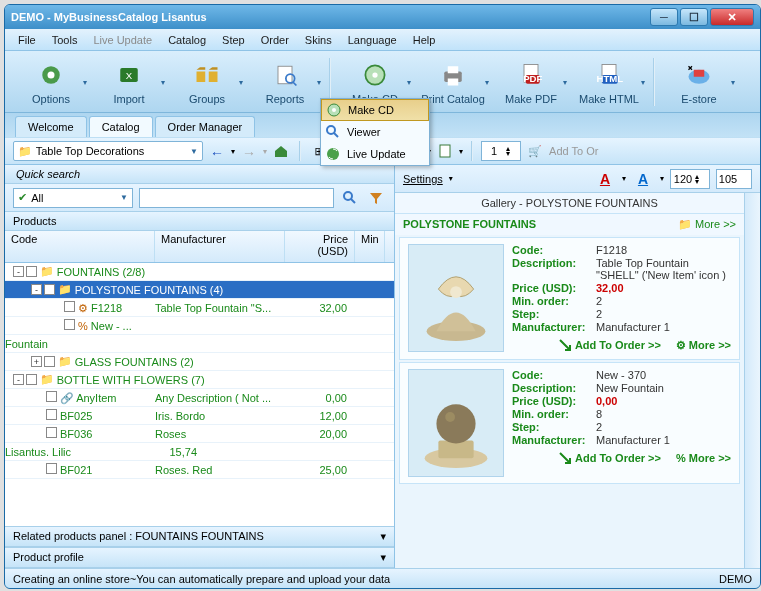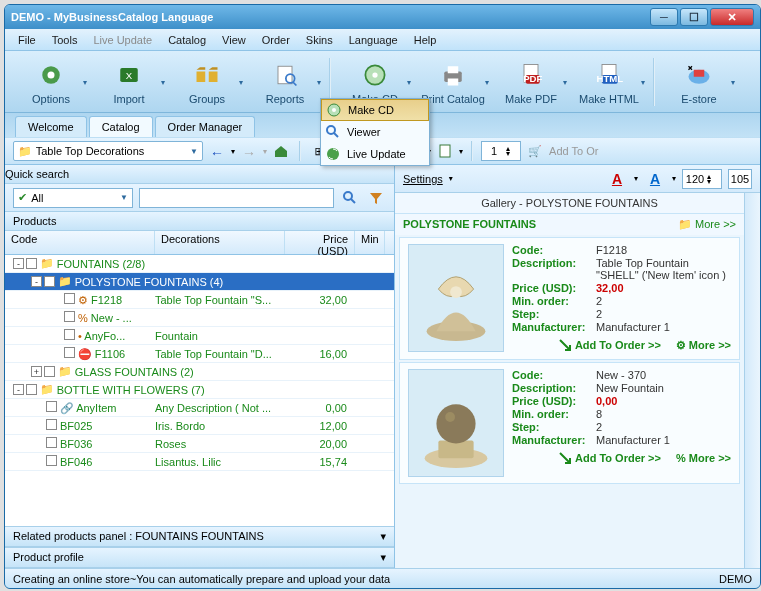--- a/index.html
+++ b/index.html
@@ -30,26 +30,26 @@
 .subbar { height: 28px; background: linear-gradient(to bottom, #e6f4ff, #c6e4f8); border-top: 1px solid #bedff4; border-bottom: 1px solid #8fc3e6; display: flex; align-items: center; padding: 0 8px; gap: 4px; }
 .combo { height: 20px; background: #fff; border: 1px solid #7fb4d8; border-radius: 2px; display: flex; align-items: center; padding: 0 4px; gap: 4px; }
 .combo.nav { width: 190px; }
 .nav-arrow { width: 20px; height: 20px; display: flex; align-items: center; justify-content: center; cursor: pointer; font-size: 14px; }
 .subbar-icon { width: 20px; height: 20px; display: flex; align-items: center; justify-content: center; cursor: pointer; }
 .spinner { width: 40px; height: 20px; background: #fff; border: 1px solid #7fb4d8; display: flex; align-items: center; }
 .spinner input { width: 24px; border: none; text-align: center; font-size: 11px; }
 .body { flex: 1; display: flex; background: #eaf5fd; overflow: hidden; }
 .left { width: 390px; display: flex; flex-direction: column; border-right: 1px solid #8fc3e6; }
 .right { flex: 1; display: flex; flex-direction: column; overflow: hidden; }
-.qs-label { padding: 3px 0; background: linear-gradient(to bottom, #e6f4ff, #c6e4f8); border-bottom: 1px solid #a8d0ea; }
+.qs-label { padding: 3px 11px; background: linear-gradient(to bottom, #e6f4ff, #c6e4f8); border-bottom: 1px solid #a8d0ea; font-style: italic; }
 .qs-row { height: 28px; display: flex; align-items: center; padding: 0 8px; gap: 6px; background: linear-gradient(to bottom, #e6f4ff, #d4eafb); border-bottom: 1px solid #a8d0ea; }
 .qs-all { width: 120px; height: 20px; background: #fff; border: 1px solid #7fb4d8; display: flex; align-items: center; padding: 0 4px; gap: 4px; }
 .qs-input { flex: 1; height: 20px; background: #fff; border: 1px solid #7fb4d8; padding: 0 4px; }
 .products-label { padding: 3px 8px; background: linear-gradient(to bottom, #e6f4ff, #c6e4f8); border-bottom: 1px solid #a8d0ea; }
-.grid-header { height: 24px; display: flex; background: linear-gradient(to bottom, #f0f8ff, #d4eafb); border-bottom: 1px solid #8fc3e6; }
+.grid-header { height: 32px; display: flex; background: linear-gradient(to bottom, #f0f8ff, #d4eafb); border-bottom: 1px solid #8fc3e6; }
 .gh { padding: 2px 6px; border-right: 1px solid #bedff4; }
 .gh.code { width: 150px; }
 .gh.desc { width: 130px; }
 .gh.price { width: 70px; text-align: right; }
 .gh.min { width: 30px; }
 .grid { flex: 1; overflow-y: auto; background: #fff; }
 .grow { height: 18px; display: flex; align-items: center; border-bottom: 1px solid #e8f2fa; }
 .grow.sel { background: #2a6ec4; color: #fff; }
 .tree-indent { display: inline-block; }
 .expander { width: 11px; height: 11px; border: 1px solid #888; display: inline-flex; align-items: center; justify-content: center; font-size: 9px; margin-right: 2px; background: #fff; color: #333; cursor: pointer; }
@@ -83,34 +83,34 @@
 .right-content { flex: 1; overflow-y: auto; }
 svg.ico { width: 28px; height: 28px; }
 svg.ico16 { width: 16px; height: 16px; }
 .tn { font-size: 8px; }
 </style>
 </head>
 <body>
 
 <div class="window">
   <div class="titlebar">
-    <span class="title">DEMO - MyBusinessCatalog Language</span>
+    <span class="title">DEMO - MyBusinessCatalog Lisantus</span>
     <div class="win-controls">
       <div class="win-btn">─</div>
       <div class="win-btn">☐</div>
       <div class="win-btn close">✕</div>
     </div>
   </div>
 
   <div class="menubar" id="menubar">
       <span class="menu-item">File</span>
       <span class="menu-item">Tools</span>
       <span class="menu-item disabled">Live Update</span>
       <span class="menu-item">Catalog</span>
-      <span class="menu-item">View</span>
+      <span class="menu-item">Step</span>
       <span class="menu-item">Order</span>
       <span class="menu-item">Skins</span>
       <span class="menu-item">Language</span>
       <span class="menu-item">Help</span>
     </div>
 
   <div class="toolbar" id="toolbar">
       <div class="tool-btn rel">
         <div class="tool-icon">
           <svg class="ico" viewBox="0 0 32 32">
@@ -282,21 +282,21 @@
           </div>
         <div class="subbar-icon">
             <svg class="ico16" viewBox="0 0 16 16">
               <path d="M2 3h12l-5 6v5l-2-1V9z" fill="#d08020"></path>
             </svg>
           </div>
       </div>
       <div class="products-label">Products</div>
       <div class="grid-header">
         <div class="gh code">Code</div>
-        <div class="gh desc">Decorations</div>
+        <div class="gh desc">Manufacturer</div>
         <div class="gh price">Price (USD)</div>
         <div class="gh min">Min</div>
       </div>
       <div class="grid" id="grid">
           <div class="grow">
             <span class="tree-indent" style="width:8px"></span>
             <span class="expander">-</span>
             <span class="chk"></span>
             <span class="folder-icon">📁</span>
             <span class="grow-text">FOUNTAINS  (2/8)</span>
@@ -312,28 +312,22 @@
             <span class="cell-code"><span class="tree-indent" style="width:57px"></span><span class="chk"></span><span style="color:#c06000">⚙</span> <span class="grow-text">F1218</span></span>
             <span class="cell-desc grow-text">Table Top Fountain "S...</span>
             <span class="cell-price grow-text">32,00</span>
           </div>
           <div class="grow">
             <span class="cell-code"><span class="tree-indent" style="width:57px"></span><span class="chk"></span><span style="color:#c06000">%</span> <span class="grow-text">New - ...</span></span>
             <span class="cell-desc grow-text"></span>
             <span class="cell-price grow-text"></span>
           </div>
           <div class="grow">
-            <span class="cell-code"><span class="tree-indent" style="width:57px"></span><span class="chk"></span><span style="color:#c06000">•</span> <span class="grow-text">AnyFo...</span></span>
             <span class="cell-desc grow-text">Fountain</span>
             <span class="cell-price grow-text"></span>
-          </div>
-          <div class="grow">
-            <span class="cell-code"><span class="tree-indent" style="width:57px"></span><span class="chk"></span><span style="color:#c06000">⛔</span> <span class="grow-text">F1106</span></span>
-            <span class="cell-desc grow-text">Table Top Fountain "D...</span>
-            <span class="cell-price grow-text">16,00</span>
           </div>
           <div class="grow">
             <span class="tree-indent" style="width:26px"></span>
             <span class="expander">+</span>
             <span class="chk"></span>
             <span class="folder-icon">📁</span>
             <span class="grow-text">GLASS FOUNTAINS   (2)</span>
           </div>
           <div class="grow">
             <span class="tree-indent" style="width:8px"></span>
@@ -351,23 +345,27 @@
             <span class="cell-code"><span class="tree-indent" style="width:39px"></span><span class="chk"></span><span class="grow-text">BF025</span></span>
             <span class="cell-desc grow-text">Iris. Bordo</span>
             <span class="cell-price grow-text">12,00</span>
           </div>
           <div class="grow">
             <span class="cell-code"><span class="tree-indent" style="width:39px"></span><span class="chk"></span><span class="grow-text">BF036</span></span>
             <span class="cell-desc grow-text">Roses</span>
             <span class="cell-price grow-text">20,00</span>
           </div>
           <div class="grow">
-            <span class="cell-code"><span class="tree-indent" style="width:39px"></span><span class="chk"></span><span class="grow-text">BF046</span></span>
             <span class="cell-desc grow-text">Lisantus. Lilic</span>
             <span class="cell-price grow-text">15,74</span>
+          </div>
+          <div class="grow">
+            <span class="cell-code"><span class="tree-indent" style="width:39px"></span><span class="chk"></span><span class="grow-text">BF021</span></span>
+            <span class="cell-desc grow-text">Roses. Red</span>
+            <span class="cell-price grow-text">25,00</span>
           </div>
         </div>
       <div class="panel-header">
         <span>Related products panel : FOUNTAINS FOUNTAINS</span>
         <span>▾</span>
       </div>
       <div class="panel-header">
         <span>Product profile</span>
         <span>▾</span>
       </div>
@@ -383,21 +381,21 @@
           </div>
         <span class="tn">▾</span>
         <div class="font-btn">
             <span style="color:#06c;text-decoration:underline;font-size:14px;font-weight:bold">A</span>
           </div>
         <span class="tn">▾</span>
         <div class="spinner">
             <input value="120" style="">
             <span style="font-size:8px;line-height:5px">▴<br>▾</span>
           </div>
-        <div class="spinner" style="width:24px">
+        <div class="spinner" style="width:36px">
             <input style="width: 22px;" value="105">
           </div>
       </div>
       <div class="right-body">
         <div class="right-content">
           <div class="gallery-title">Gallery - POLYSTONE FOUNTAINS</div>
           <div class="group-title">
             <span>POLYSTONE FOUNTAINS</span>
             <span class="more-link"><span>📁</span> <span>More &gt;&gt;</span></span>
           </div>

